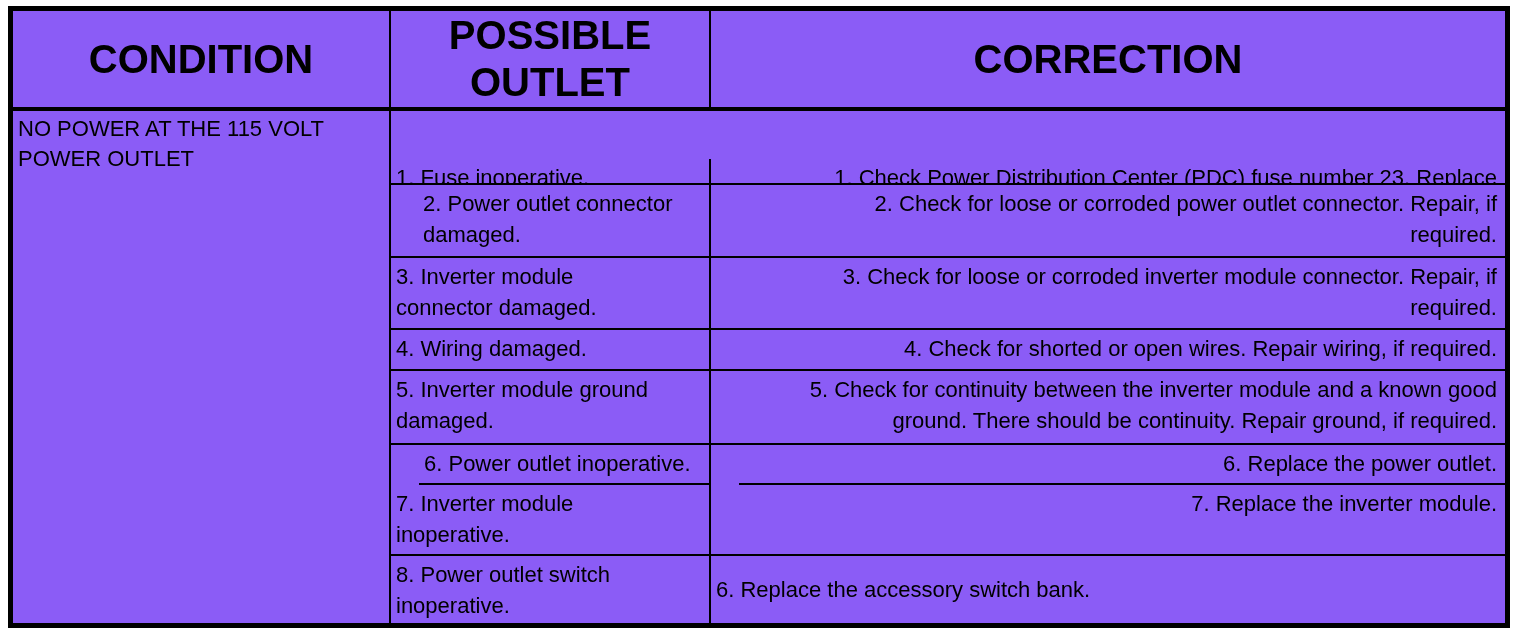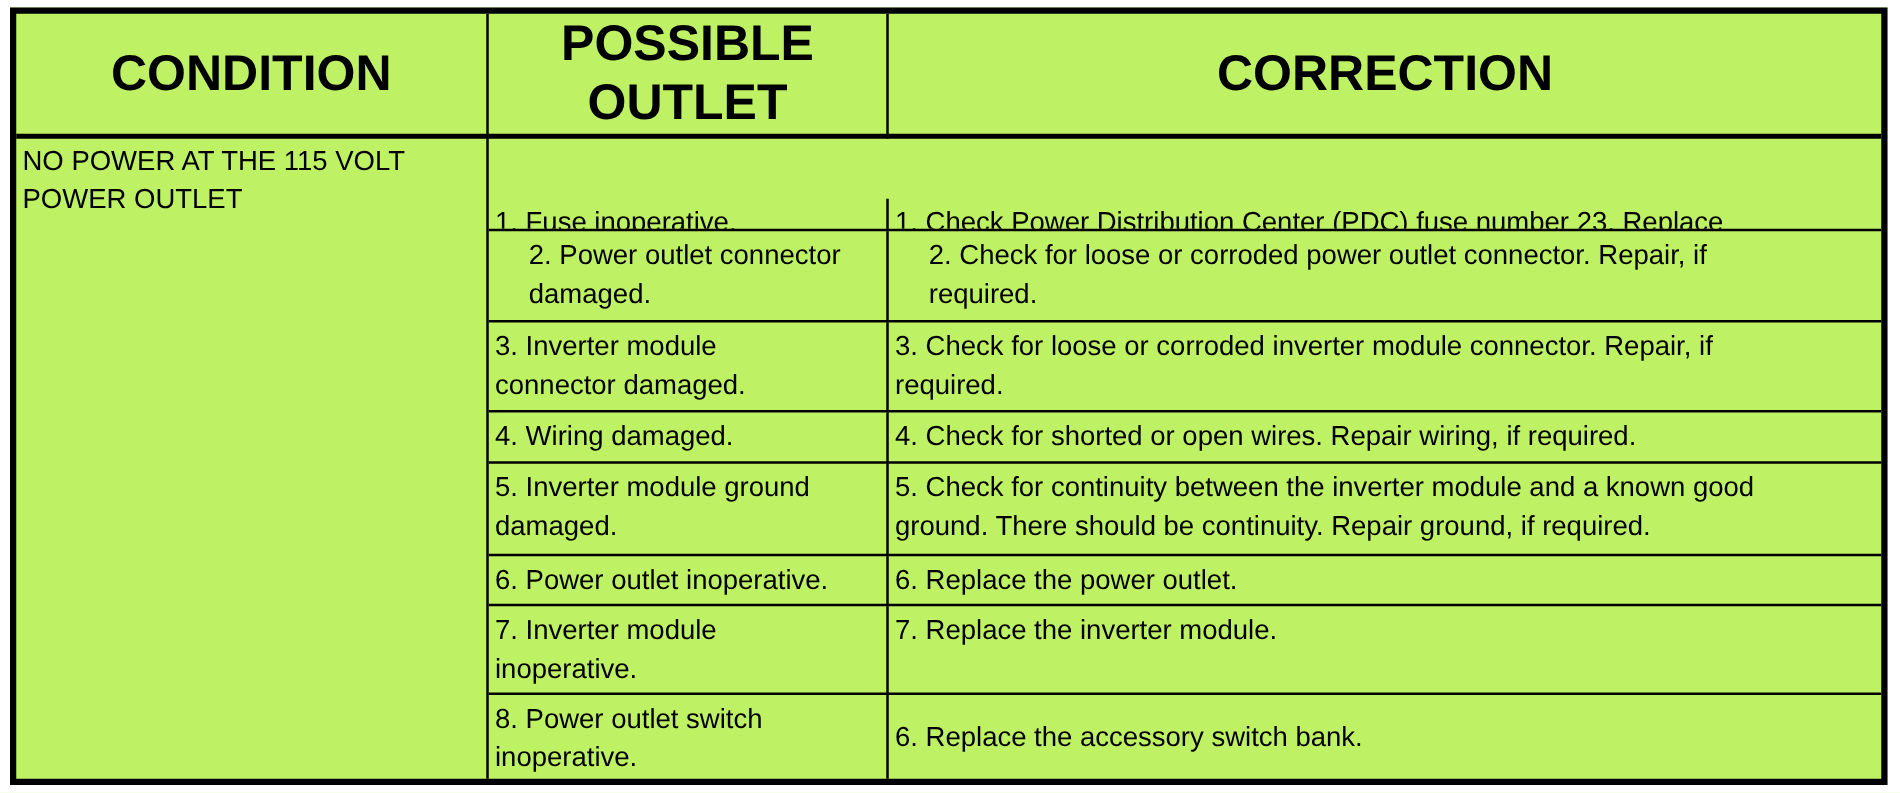--- a/index.html
+++ b/index.html
@@ -21,21 +21,21 @@
     background: #ffffff;
   }
   .ttable {
     position: absolute;
     left: 8px;
     top: 6px;
     width: 1502px;
     height: 622px;
     box-sizing: border-box;
     border: 5px solid #000000;
-    background: #bef264;
+    background: #8b5cf6;
     display: grid;
     grid-template-columns: 378px 320px 1fr;
     grid-template-rows: 100px 74px 73px 72px 41px 74px 40px 71px 1fr;
   }
   .cell {
     box-sizing: border-box;
     border-right: 2px solid #000000;
     border-bottom: 2px solid #000000;
     padding: 3px 8px 0 5px;
     font-size: 22px;
@@ -57,28 +57,28 @@
   .col3 { border-right: none; }
   .last { border-bottom: none; }
   .v-center { display: flex; align-items: center; padding-top: 0; }
   .condition-cell {
     grid-column: 1;
     grid-row: 2 / 10;
     border-bottom: none;
     line-height: 30px;
   }
   .gc2 { grid-column: 2; }
-  .gc3 { grid-column: 3; }
+  .gc3 { grid-column: 3; text-align: right; }
   .gr1 { grid-row: 1; }
   .gr2 { grid-row: 2; margin-top: 48px; }
   .gr3 { grid-row: 3; padding-left: 32px; }
   .gr4 { grid-row: 4; }
   .gr5 { grid-row: 5; }
   .gr6 { grid-row: 6; }
-  .gr7 { grid-row: 7; }
+  .gr7 { grid-row: 7; margin-left: 28px; }
   .gr8 { grid-row: 8; }
   .gr9 { grid-row: 9; }
 </style>
 </head>
 <body>
 
 <div class="sheet">
   <div class="ttable">
 
     <div class="cell head gr1">CONDITION</div>

